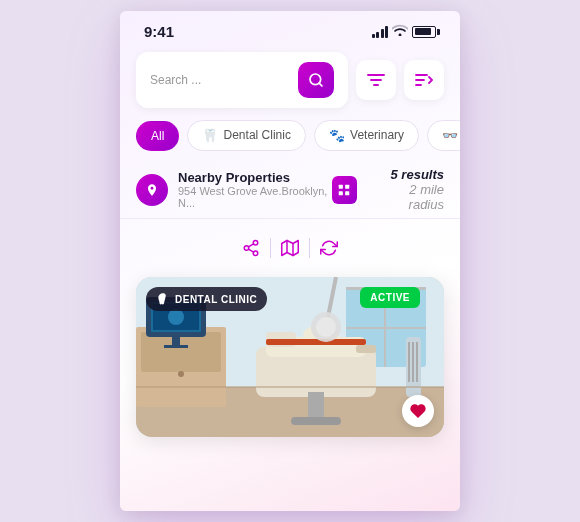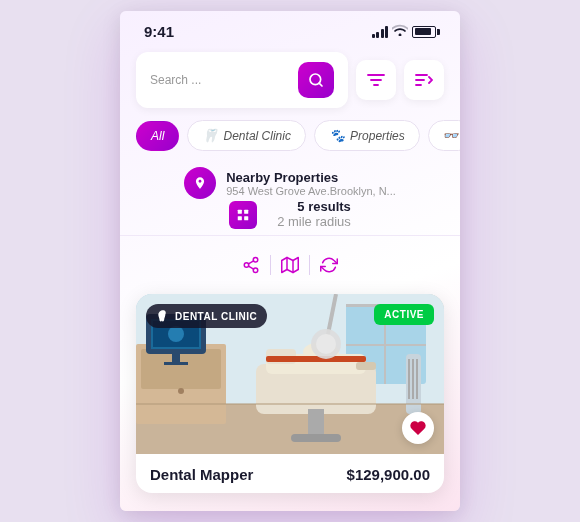--- a/index.html
+++ b/index.html
@@ -131,51 +131,49 @@
     .category-row {
       display: flex;
       align-items: center;
       padding: 4px 16px 8px;
       gap: 8px;
       overflow-x: auto;
     }
     .category-row::-webkit-scrollbar { display: none; }
     .cat-pill {
       display: flex;
-      align-items: center;
+      align-items: flex-start;
       gap: 5px;
       padding: 7px 14px;
       border-radius: 20px;
       font-size: 12px;
       font-weight: 500;
       white-space: nowrap;
       cursor: pointer;
       border: 1.5px solid transparent;
-      font-style: italic;
     }
     .cat-pill.active {
       background: linear-gradient(135deg, #cc00cc, #9900cc);
       color: #fff;
       border-color: transparent;
     }
     .cat-pill.inactive {
       background: #fff;
       color: #555;
       border-color: #e8e0f0;
     }
     .cat-icon {
       font-size: 13px;
     }
     .location-row {
       display: flex;
       align-items: center;
       justify-content: space-between;
       padding: 8px 16px 6px;
       border-bottom: 1px solid #f0e8f8;
-      flex-direction: column;
     }
     .location-left {
       display: flex;
       align-items: center;
       gap: 10px;
     }
     .location-pin {
       width: 32px;
       height: 32px;
       background: linear-gradient(135deg, #cc00cc, #9900cc);
@@ -189,22 +187,23 @@
       font-size: 13px;
       font-weight: 700;
       color: #1a1a2e;
     }
     .location-text p {
       font-size: 11px;
       color: #999;
     }
     .results-right {
       display: flex;
-      align-items: flex-end;
+      align-items: center;
       gap: 20px;
+      font-style: italic;
     }
     .results-icon {
       width: 28px;
       height: 28px;
       background: linear-gradient(135deg, #cc00cc, #9900cc);
       border-radius: 6px;
       display: flex;
       align-items: center;
       justify-content: center;
     }
@@ -268,21 +267,21 @@
       padding: 5px 10px;
       border-radius: 20px;
       display: flex;
       align-items: center;
       gap: 5px;
       letter-spacing: 0.5px;
     }
     .badge-active {
       position: absolute;
       top: 10px;
-      right: 10px;
+      right: 24px;
       background: #00cc44;
       color: #fff;
       font-size: 10px;
       font-weight: 700;
       padding: 5px 10px;
       border-radius: 6px;
       letter-spacing: 0.5px;
     }
     .heart-btn {
       position: absolute;
@@ -372,21 +371,21 @@
   <div class="category-row">
     <div class="cat-pill active">
       <span>All</span>
     </div>
     <div class="cat-pill inactive">
       <span class="cat-icon">🦷</span>
       <span>Dental Clinic</span>
     </div>
     <div class="cat-pill inactive">
       <span class="cat-icon">🐾</span>
-      <span>Properties</span>
+      <span>Veterinary</span>
     </div>
     <div class="cat-pill inactive">
       <span class="cat-icon">👓</span>
 
     </div>
   </div>
 
   <div class="location-row">
     <div class="location-left">
       <div class="location-pin">
@@ -503,18 +502,14 @@
       </div>
       <div class="badge-active">
         <span>ACTIVE</span>
       </div>
       <div class="heart-btn">
         <svg width="16" height="16" viewBox="0 0 24 24" fill="#cc0044" stroke="#cc0044" stroke-width="2">
           <path d="M20.84 4.61a5.5 5.5 0 0 0-7.78 0L12 5.67l-1.06-1.06a5.5 5.5 0 0 0-7.78 7.78l1.06 1.06L12 21.23l7.78-7.78 1.06-1.06a5.5 5.5 0 0 0 0-7.78z"></path>
         </svg>
       </div>
     </div>
-    <div class="card-footer">
-      <span class="card-title">Dental Mapper</span>
-      <span class="card-price">$129,900.00</span>
-    </div>
   </div>
 </div>
 
 </body></html>

